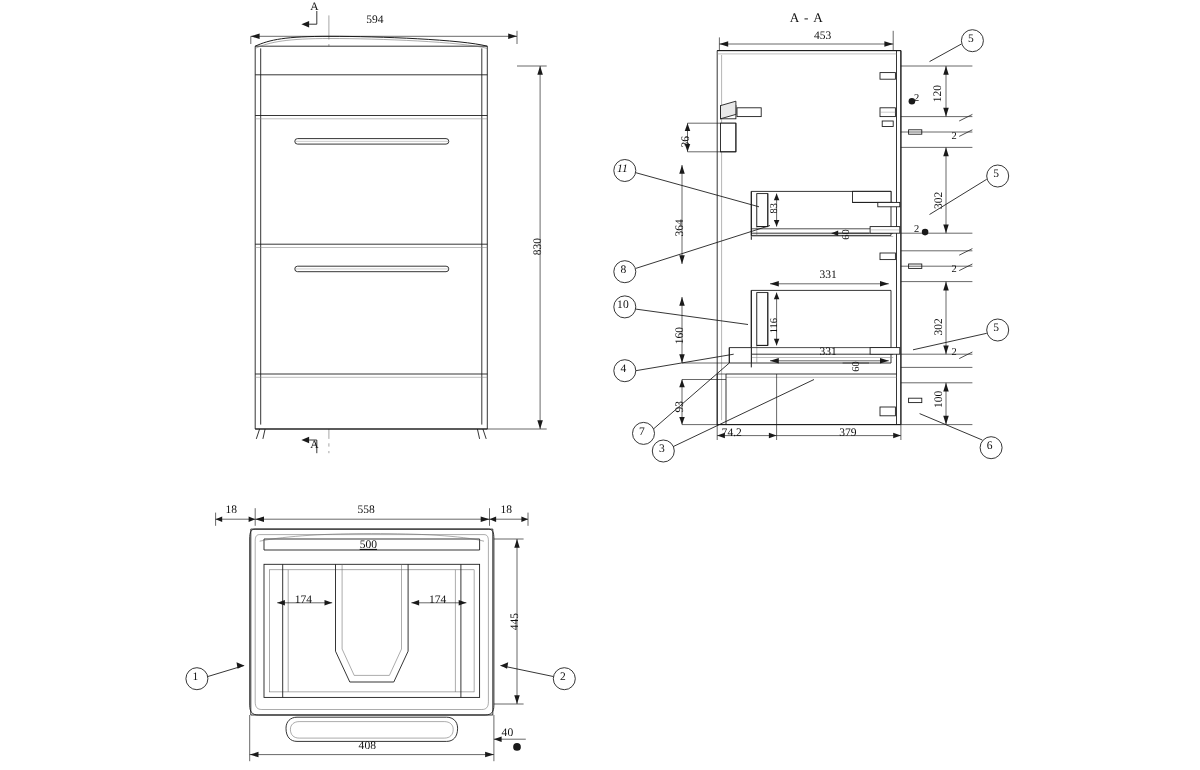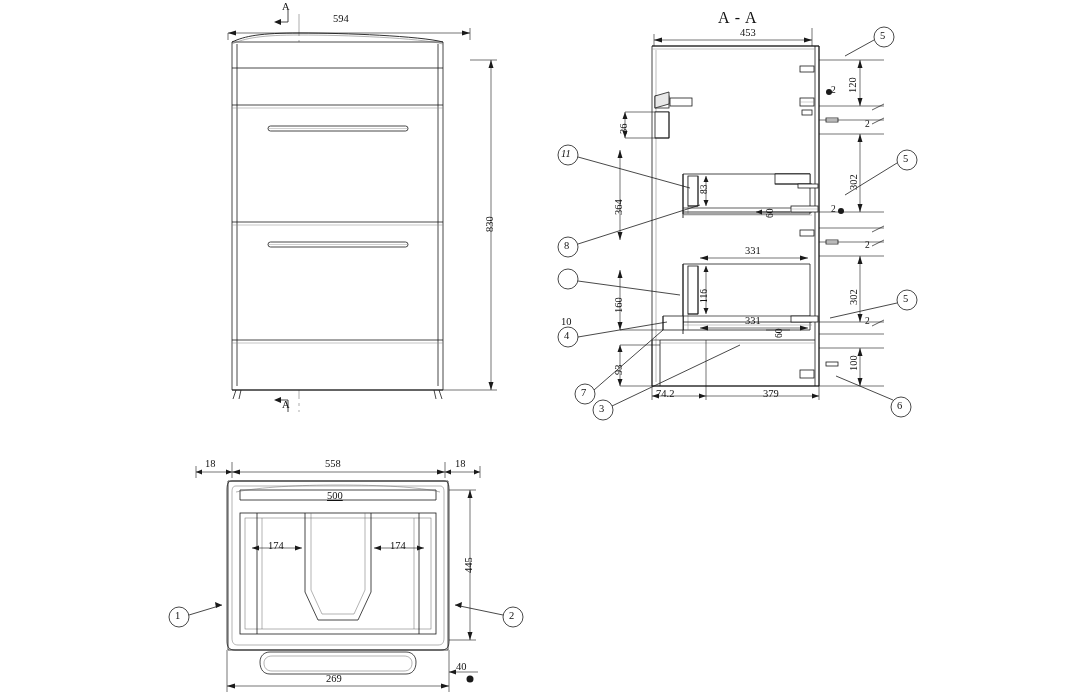--- a/index.html
+++ b/index.html
@@ -16,21 +16,21 @@
   .lbl{
     position:absolute;
     font-family:"Liberation Serif", serif;
     font-size:10.5px;
     color:#111;
     white-space:nowrap;
     line-height:1;
   }
   .lbl.sm{font-size:9.5px;}
   .lbl.rot{transform-origin:left top;}
-  .lbl.big{font-size:16px;letter-spacing:1px;}
+  .lbl.big{font-size:12px;letter-spacing:1px;}
 </style>
 </head>
 <body>
 
 <div class="stage">
 
 <svg width="1091" height="700" viewBox="0 0 1091 700">
   <g fill="none" stroke="#1a1a1a" stroke-width="0.8" shape-rendering="geometricPrecision">
 
     <g stroke="#1a1a1a" stroke-width="0.8">
@@ -425,31 +425,31 @@
 <div class="lbl rot" style="left:849px;top:371px;transform:rotate(-90deg);">100</div>
 <div class="lbl" style="left:656px;top:389px;">74.2</div>
 <div class="lbl" style="left:763px;top:389px;">379</div>
 
 <div class="lbl" style="left:880px;top:31px;">5</div>
 <div class="lbl" style="left:903px;top:154px;">5</div>
 <div class="lbl" style="left:903px;top:294px;">5</div>
 <div class="lbl" style="left:897px;top:401px;">6</div>
 <div class="lbl" style="left:561px;top:149px;font-style:italic;">11</div>
 <div class="lbl" style="left:564px;top:241px;">8</div>
-<div class="lbl" style="left:561px;top:273px;margin-top:44px;">10</div>
+<div class="lbl" style="left:561px;top:273px;">10</div>
 <div class="lbl" style="left:564px;top:331px;">4</div>
 <div class="lbl" style="left:581px;top:388px;">7</div>
 <div class="lbl" style="left:599px;top:404px;">3</div>
 
 <div class="lbl" style="left:205px;top:459px;">18</div>
 <div class="lbl" style="left:325px;top:459px;">558</div>
 <div class="lbl" style="left:455px;top:459px;">18</div>
 <div class="lbl" style="left:327px;top:491px;text-decoration:underline;">500</div>
 <div class="lbl" style="left:268px;top:541px;">174</div>
 <div class="lbl" style="left:390px;top:541px;">174</div>
 <div class="lbl rot" style="left:464px;top:573px;transform:rotate(-90deg);">445</div>
-<div class="lbl" style="left:326px;top:674px;">269</div>
+<div class="lbl" style="left:326px;top:674px;">408</div>
 <div class="lbl" style="left:456px;top:662px;">40</div>
 
 <div class="lbl" style="left:175px;top:611px;">1</div>
 <div class="lbl" style="left:509px;top:611px;">2</div>
 
 </div>
 
 </body></html>

